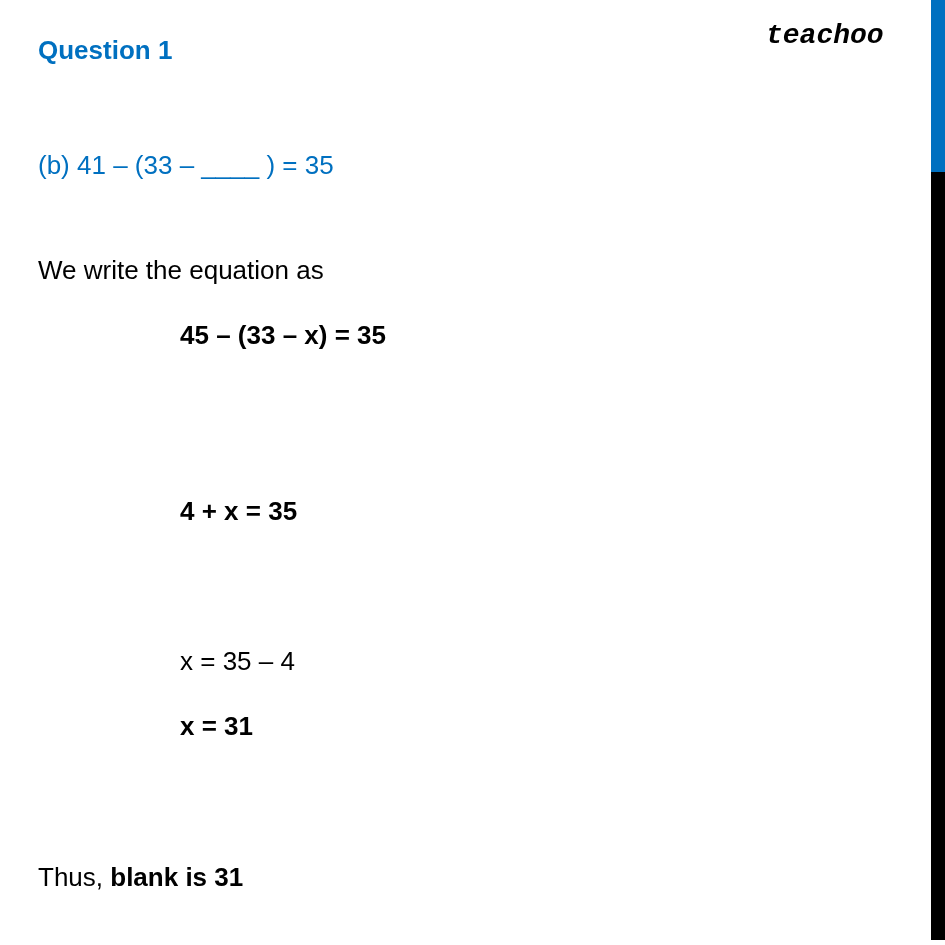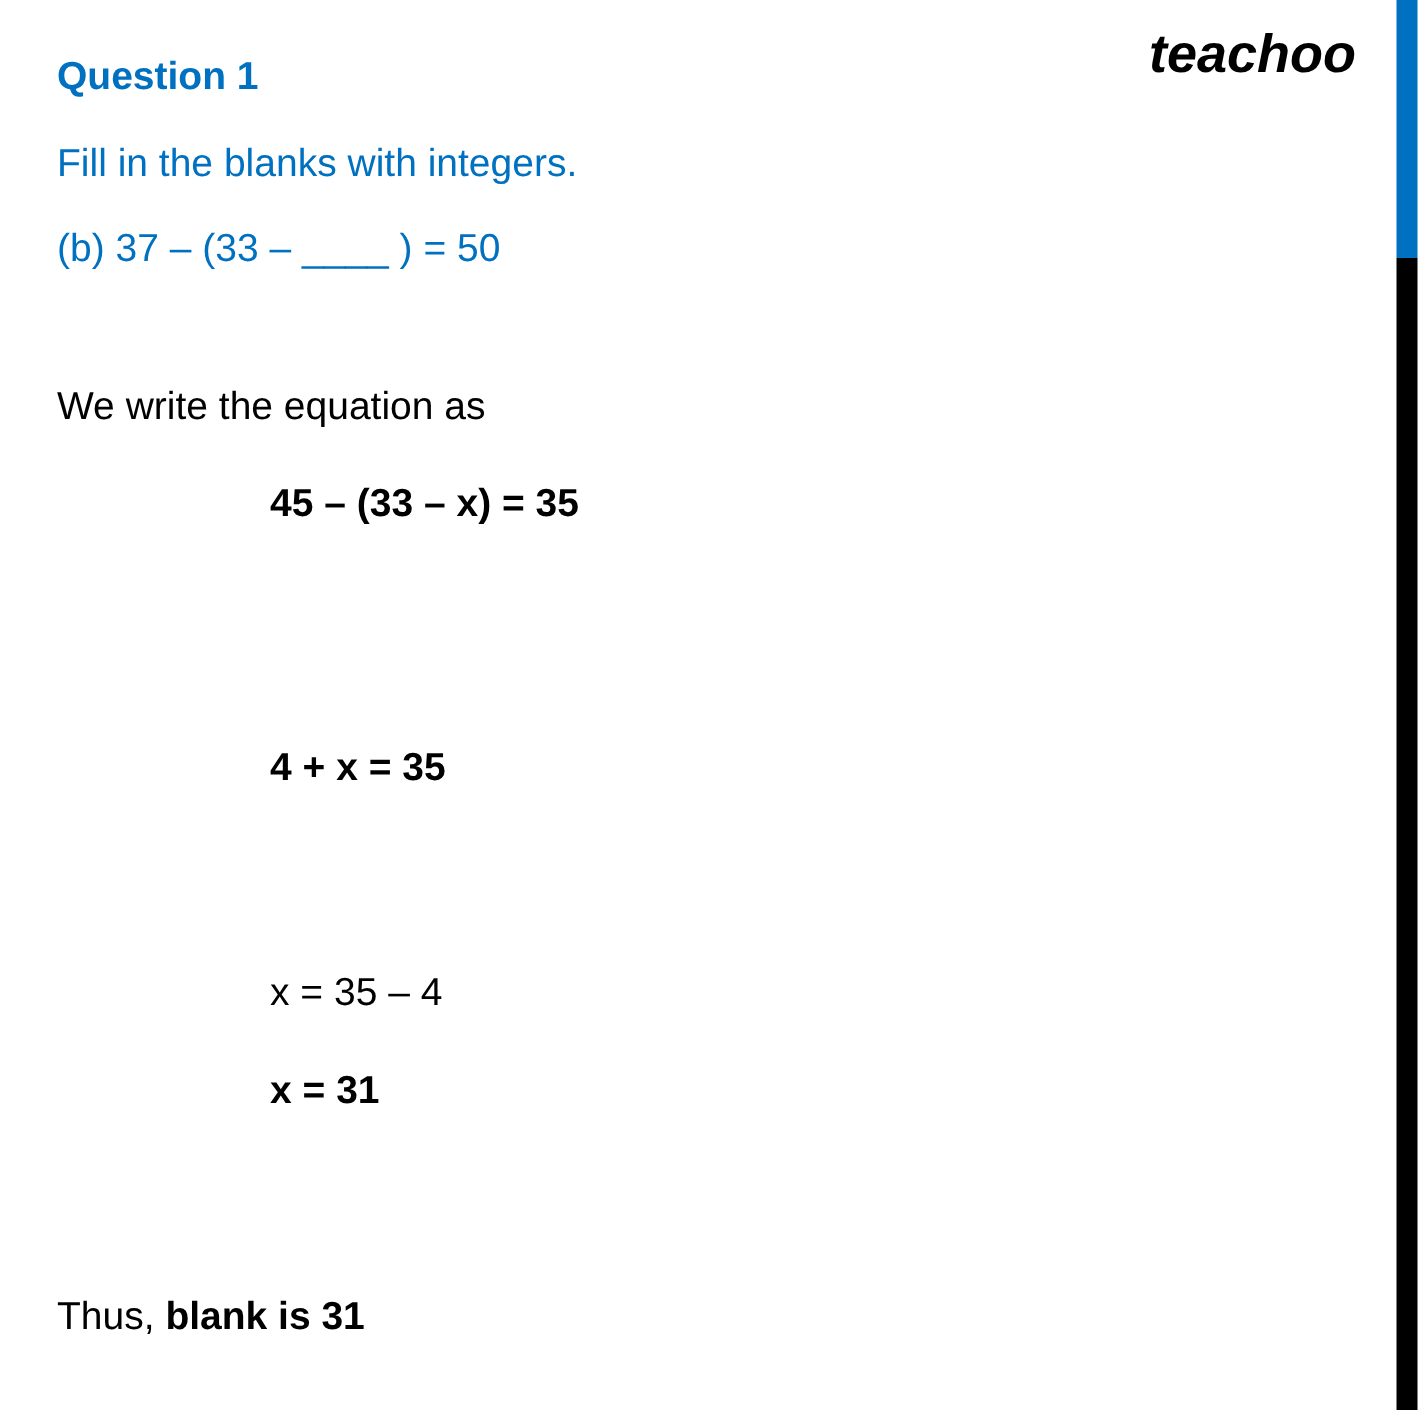--- a/index.html
+++ b/index.html
@@ -49,43 +49,42 @@
       line-height: 30px;
       color: #000000;
     }
     .blue-text { color: #0070C0; }
     .bold { font-weight: bold; }
     .italic { font-style: italic; }
     .logo {
       position: absolute;
       left: 766px;
       top: 14px;
-      font-family: Liberation Sans, sans-serif;
+      font-family: Liberation Mono, monospace;
       font-style: italic;
       font-weight: bold;
-      font-size: 36px;
+      font-size: 28px;
       line-height: 44px;
       color: #000000;
       letter-spacing: 0px;
     }
     .indent { left: 180px; }
     .margin { left: 38px; }
   </style>
 </head>
 <body>
 
 <div class="slide">
 
   <div class="logo">teachoo</div>
 
   <div class="line margin blue-text bold" style="top:35px;text-align:center;">Question 1</div>
 
-  <div class="line margin blue-text" style="top:93px;">Fill in the blanks with integers.</div>
 
-  <div class="line margin blue-text" style="top:150px;">(b) 37 – (33 – ____ ) = 50</div>
+  <div class="line margin blue-text" style="top:150px;">(b) 41 – (33 – ____ ) = 35</div>
 
   <div class="line margin" style="top:255px;">We write the equation as</div>
 
   <div class="line indent bold" style="top:320px;">45 – (33 – x) = 35</div>
 
 
 
   <div class="line indent bold" style="top:496px;">4 + x = 35</div>
 
 

